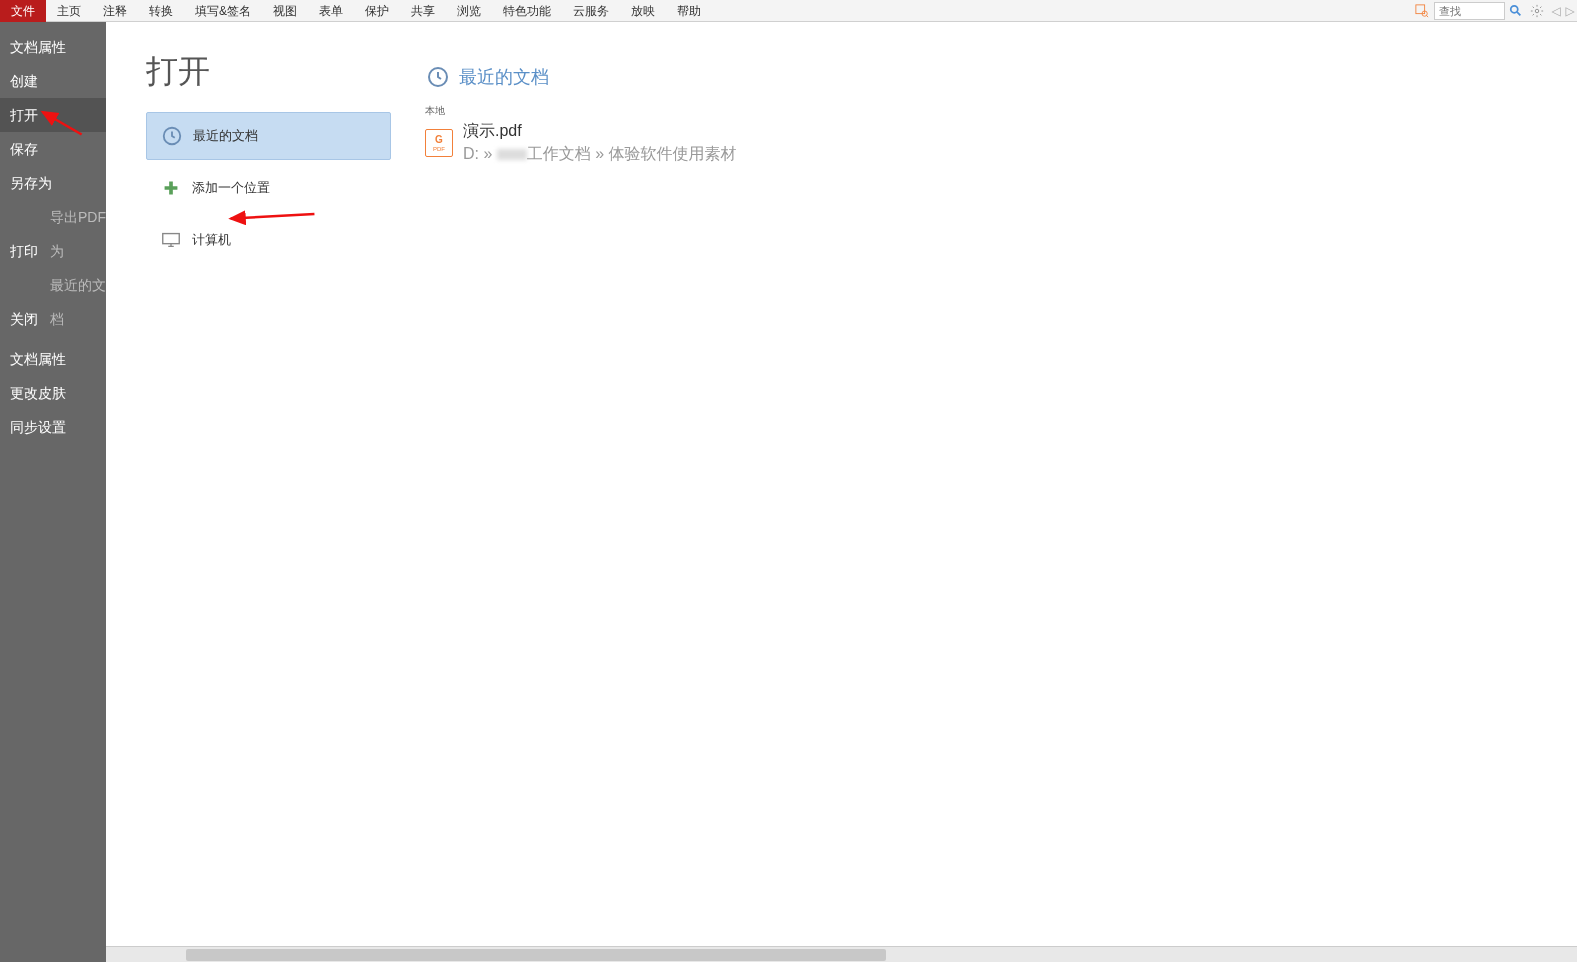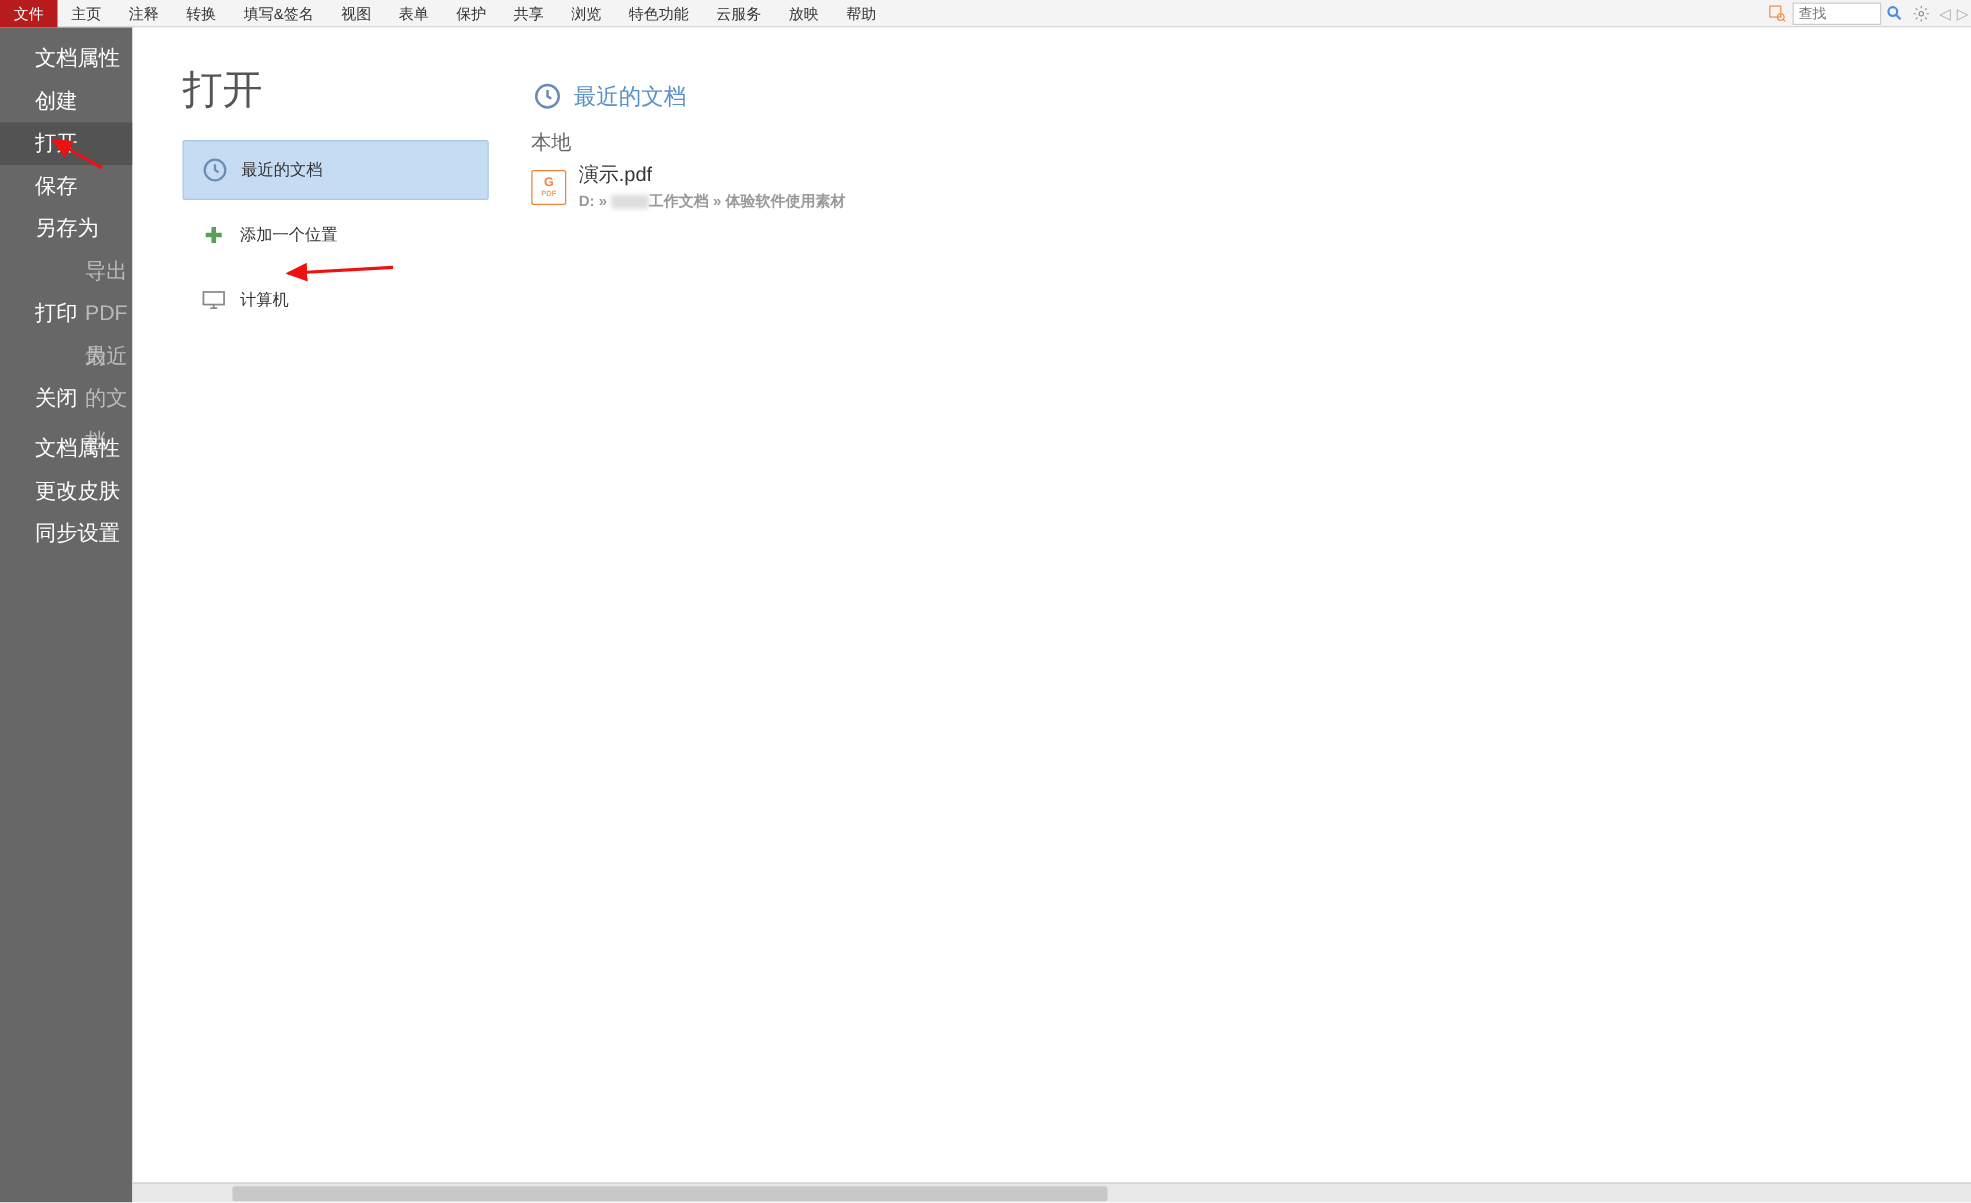--- a/index.html
+++ b/index.html
@@ -10,44 +10,44 @@
 .top-menu .tab.active { background: #b91c1c; color: #fff; }
 .top-menu .spacer { flex: 1; }
 .top-menu .search-icon-left { width: 16px; height: 16px; margin-right: 4px; display:flex;align-items:center;justify-content:center;}
 .top-menu .search-box { width: 71px; height: 18px; border: 1px solid #ccc; font-size: 11px; padding: 0 4px; margin-right: 2px; color:#999;}
 .top-menu .search-btn { width: 18px; height: 18px; display:flex;align-items:center;justify-content:center; cursor:pointer;}
 .top-menu .gear-btn { width: 20px; height: 20px; display:flex;align-items:center;justify-content:center; cursor:pointer; margin: 0 2px;}
 .top-menu .nav-arrow { width: 14px; height: 20px; display:flex;align-items:center;justify-content:center; color:#aaa; cursor:pointer;}
 
 .body-area { display: flex; height: calc(100% - 22px); }
 .sidebar { width: 106px; background: #676767; display:flex; flex-direction:column; padding-top: 8px; }
-.sidebar .item { height: 34px; line-height: 34px; padding-left: 28px; color: #fff; font-size: 17px; cursor: pointer; }
+.sidebar .item { height: 34px; line-height: 34px; padding-left: 10px; color: #fff; font-size: 14px; cursor: pointer; }
 .sidebar .item.active { background: #535353; }
 .sidebar .item.disabled { color: #bbb; margin-left: 40px; }
 .sidebar .gap { height: 6px; }
 
 .content { flex:1; background: #fff; display:flex; }
 .panel-mid { width: 285px; padding: 28px 0 0 40px; border-right: none; }
 .panel-mid h1 { font-size: 32px; font-weight: 300; color: #555; margin-bottom: 18px; }
 .source-list { }
 .source-item { display:flex; align-items:center; height: 48px; padding-left: 12px; font-size: 13px; color:#333; cursor:pointer; border-radius:2px; margin-bottom:4px;}
 .source-item.selected { background: #c6dcf2; border:1px solid #a8c6e6;}
 .source-item .icon { width: 26px; height:26px; margin-right:8px; display:flex;align-items:center;justify-content:center;}
 
 .panel-right { flex:1; padding: 42px 0 0 34px; position:relative;}
 .recent-header { display:flex; align-items:center; margin-bottom: 14px;}
 .recent-header .icon { width:26px;height:26px;margin-right:8px;display:flex;align-items:center;justify-content:center;}
 .recent-header h2 { font-size: 18px; font-weight:400; color:#5a8fc7;}
-.section-label { font-size:16px; color:#666; margin-bottom:4px;}
+.section-label { font-size:10px; color:#666; margin-bottom:4px;}
 .file-row { display:flex; align-items:center; height: 42px; cursor:pointer; padding:2px 0;}
 .file-row .file-icon { width:28px;height:28px; border:1px solid #f2803a; border-radius:2px; display:flex;flex-direction:column;align-items:center;justify-content:center; margin-right:10px;}
 .file-row .file-icon .g { color:#f2803a; font-size:10px; font-weight:bold; line-height:1;}
 .file-row .file-icon .pdf { color:#f2803a; font-size:6px; line-height:1; margin-top:1px;}
 .file-row .file-info .name { font-size:16px; color:#333;}
-.file-row .file-info .path { font-size:12px; color:#999; margin-top:2px;font-weight:bold;}
+.file-row .file-info .path { font-size:16px; color:#999; margin-top:2px;}
 .blur { display:inline-block; width:30px; height:11px; background:#ddd; filter: blur(2px); vertical-align:middle;}
 
 .red-arrow { position:absolute; pointer-events:none; }
 .red-arrow.a1 { left: 30px; top: 102px; transform: rotate(-150deg);}
 .red-arrow.a2 { left: 225px; top: 194px; transform: rotate(20deg);}
 
 .scrollbar-area { position:absolute; left:106px; bottom:0; right:0; height:16px; background:#e8e8e8; border-top:1px solid #ccc;}
 .scrollbar-thumb { position:absolute; left:80px; top:2px; width:700px; height:12px; background:#c8c8c8; border-radius:2px;}
 </style>
 </head>

